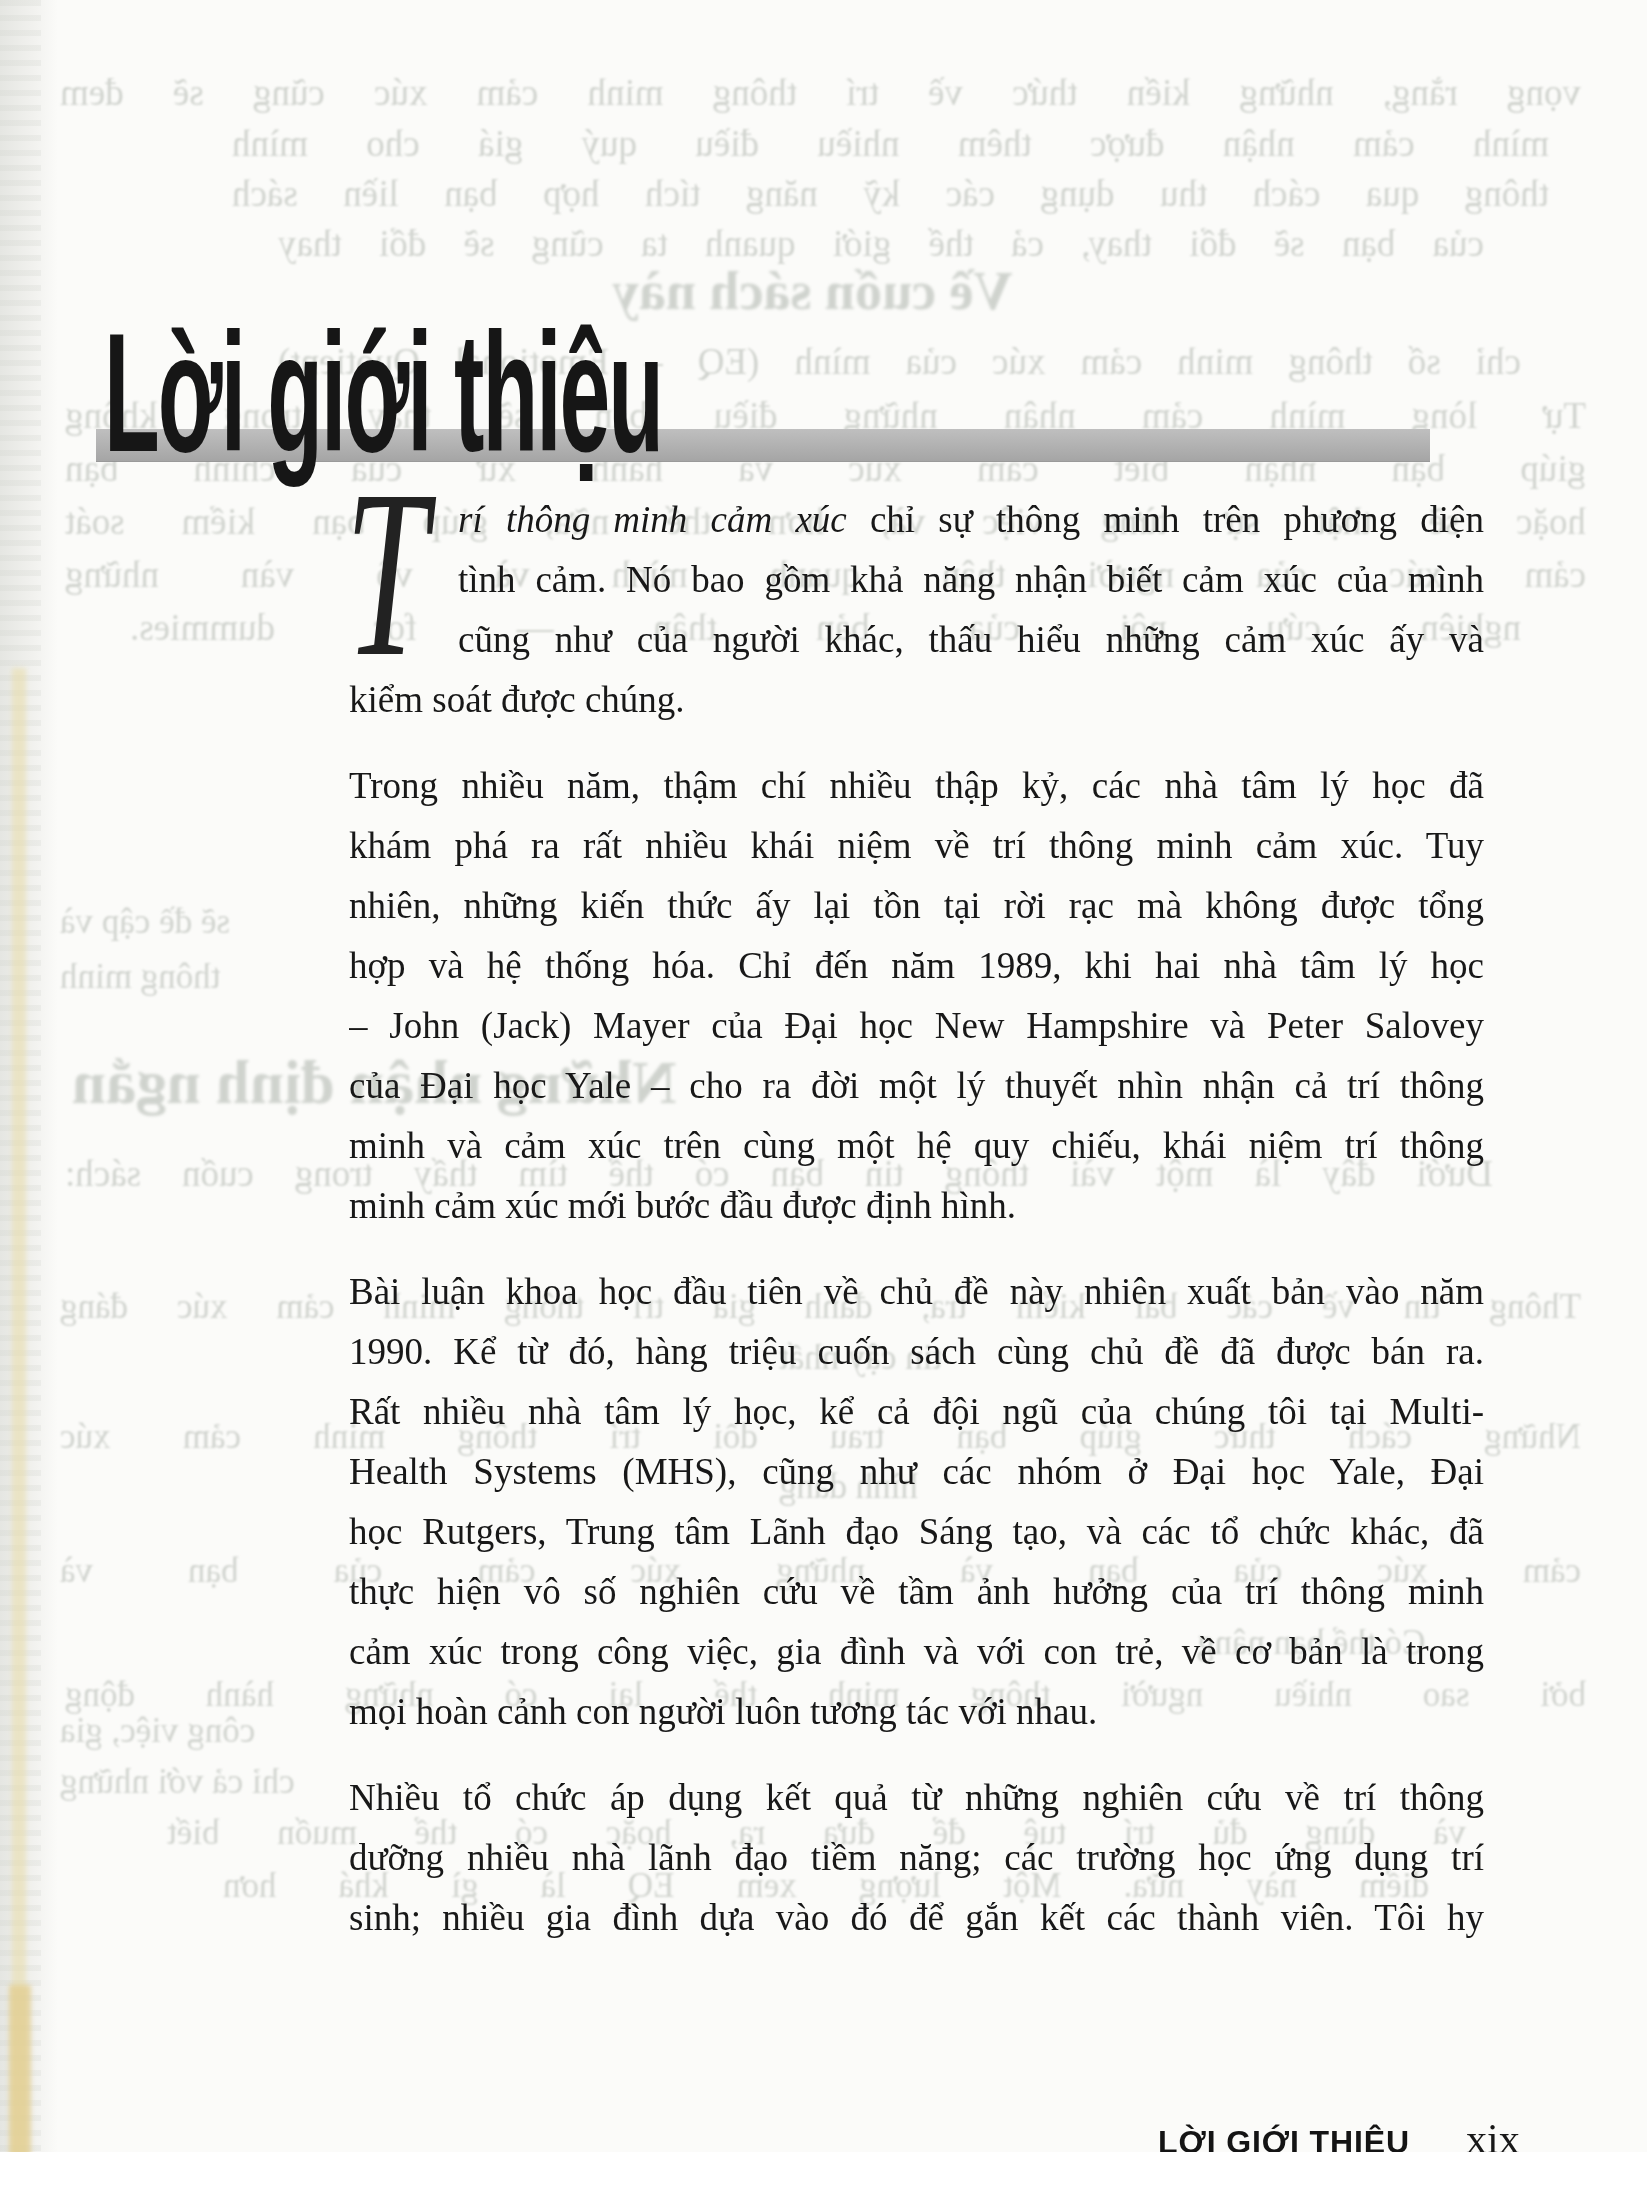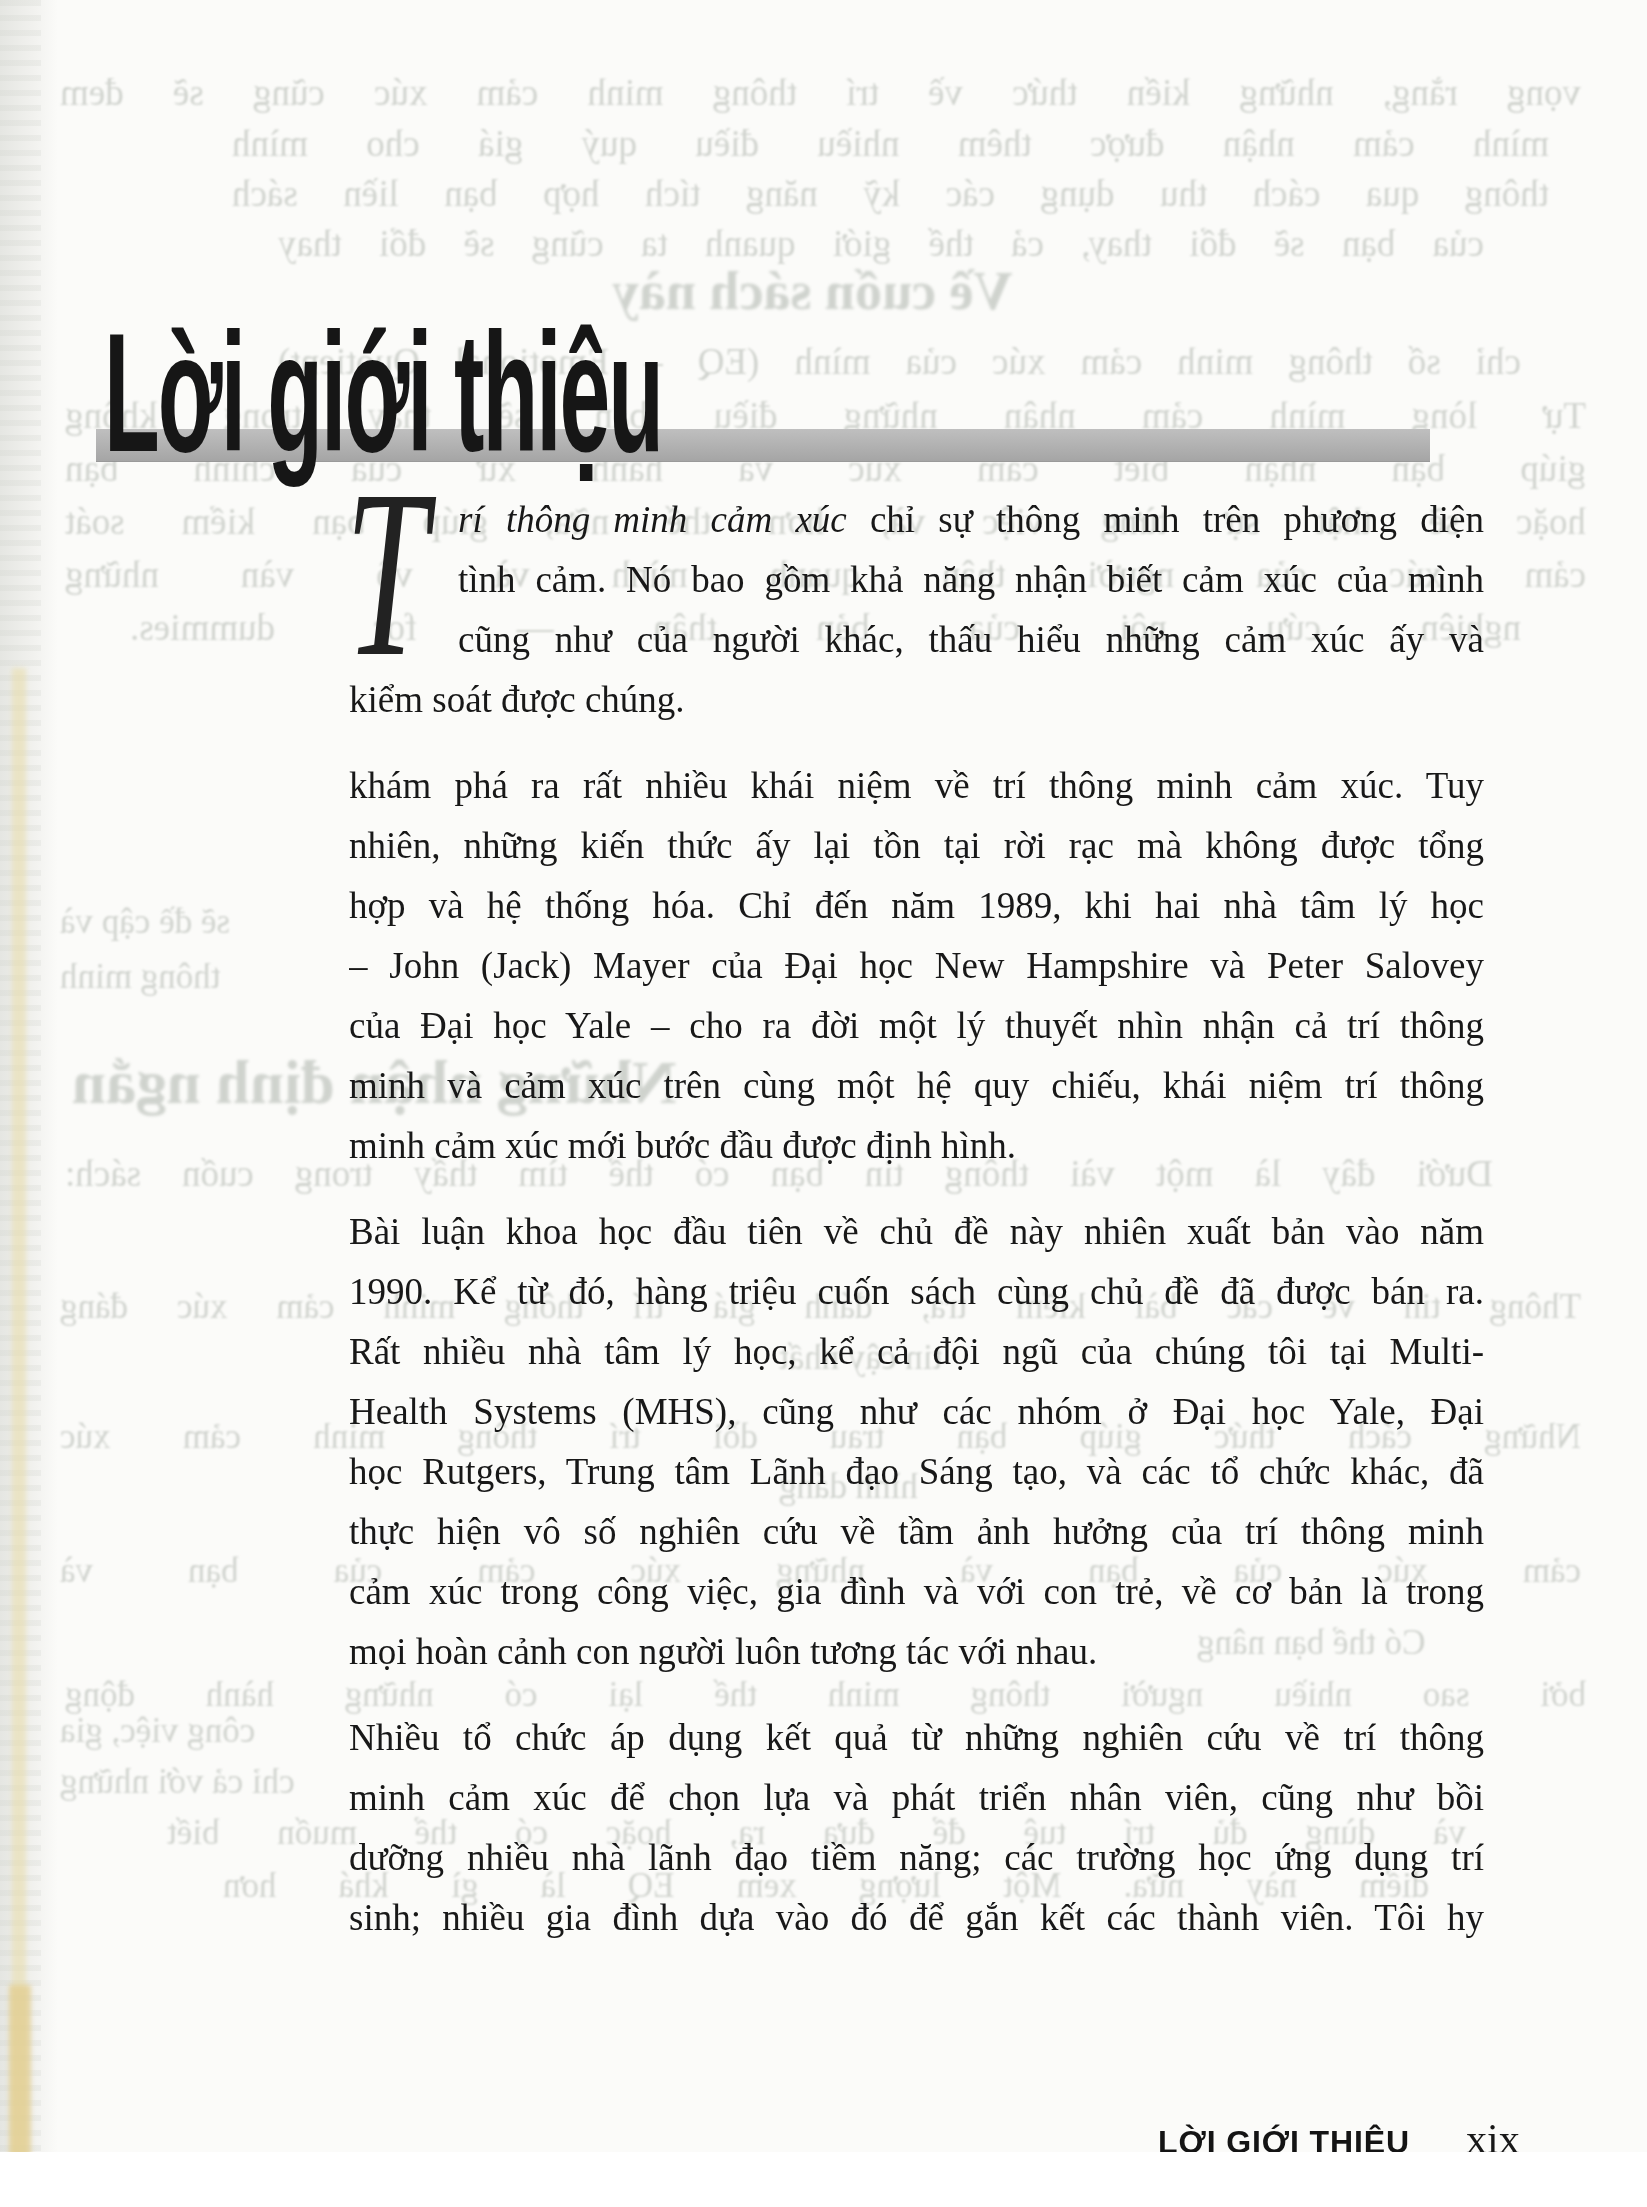--- a/index.html
+++ b/index.html
@@ -88,41 +88,41 @@
 
   <div class="body-text" id="body-text">
       <div class="para">
         <span class="dropcap">T</span>
         <div class="line wrap"><span class="it">rí thông minh cảm xúc</span><span> chỉ sự thông minh trên phương diện</span></div>
         <div class="line wrap"><span>tình cảm. Nó bao gồm khả năng nhận biết cảm xúc của mình</span></div>
         <div class="line wrap"><span>cũng như của người khác, thấu hiểu những cảm xúc ấy và</span></div>
         <div class="line endline"><span>kiểm soát được chúng.</span></div>
       </div>
       <div class="para">
+        <div class="line"><span>Trong nhiều năm, thậm chí nhiều thập kỷ, các nhà tâm lý học đã</span></div>
         <div class="line"><span>khám phá ra rất nhiều khái niệm về trí thông minh cảm xúc. Tuy</span></div>
         <div class="line"><span>nhiên, những kiến thức ấy lại tồn tại rời rạc mà không được tổng</span></div>
         <div class="line"><span>hợp và hệ thống hóa. Chỉ đến năm 1989, khi hai nhà tâm lý học</span></div>
         <div class="line"><span>– John (Jack) Mayer của Đại học New Hampshire và Peter Salovey</span></div>
         <div class="line"><span>của Đại học Yale – cho ra đời một lý thuyết nhìn nhận cả trí thông</span></div>
         <div class="line"><span>minh và cảm xúc trên cùng một hệ quy chiếu, khái niệm trí thông</span></div>
         <div class="line endline"><span>minh cảm xúc mới bước đầu được định hình.</span></div>
       </div>
       <div class="para">
         <div class="line"><span>Bài luận khoa học đầu tiên về chủ đề này nhiên xuất bản vào năm</span></div>
         <div class="line"><span>1990. Kể từ đó, hàng triệu cuốn sách cùng chủ đề đã được bán ra.</span></div>
         <div class="line"><span>Rất nhiều nhà tâm lý học, kể cả đội ngũ của chúng tôi tại Multi-</span></div>
         <div class="line"><span>Health Systems (MHS), cũng như các nhóm ở Đại học Yale, Đại</span></div>
         <div class="line"><span>học Rutgers, Trung tâm Lãnh đạo Sáng tạo, và các tổ chức khác, đã</span></div>
         <div class="line"><span>thực hiện vô số nghiên cứu về tầm ảnh hưởng của trí thông minh</span></div>
         <div class="line"><span>cảm xúc trong công việc, gia đình và với con trẻ, về cơ bản là trong</span></div>
         <div class="line endline"><span>mọi hoàn cảnh con người luôn tương tác với nhau.</span></div>
       </div>
       <div class="para">
         <div class="line"><span>Nhiều tổ chức áp dụng kết quả từ những nghiên cứu về trí thông</span></div>
-        <div class="line"><span>minh cảm xúc để chọn lựa và phát triển nhân viên, cũng như bồi</span></div>
         <div class="line"><span>dưỡng nhiều nhà lãnh đạo tiềm năng; các trường học ứng dụng trí</span></div>
         <div class="line"><span>sinh; nhiều gia đình dựa vào đó để gắn kết các thành viên. Tôi hy</span></div>
       </div>
     </div>
 
   <div class="footer">
     <span class="footer-label">LỜI GIỚI THIỆU</span>
     <span class="footer-page">xix</span>
   </div>
 

